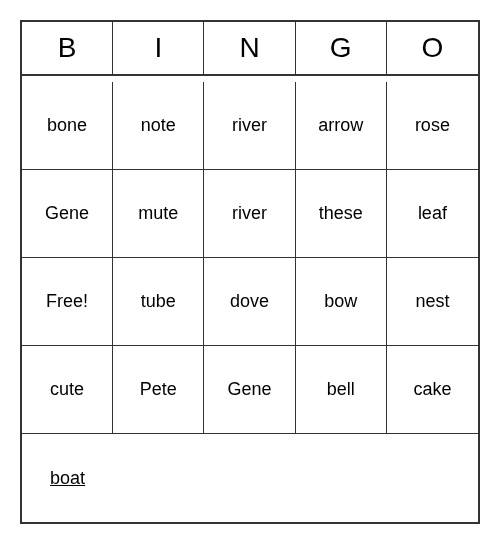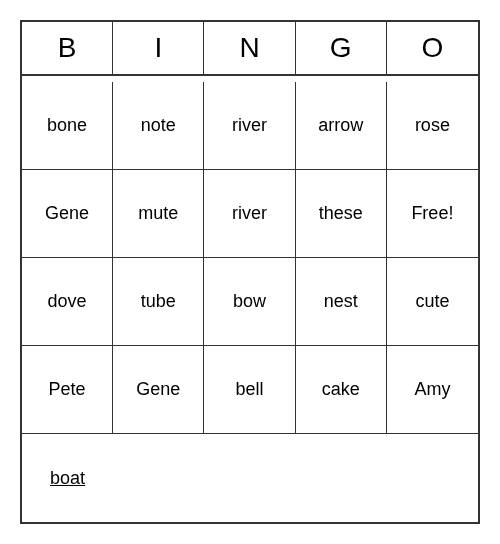--- a/index.html
+++ b/index.html
@@ -86,26 +86,26 @@
 
   <div class="grid-cell">bone</div>
       <div class="grid-cell">note</div>
       <div class="grid-cell">river</div>
       <div class="grid-cell">arrow</div>
       <div class="grid-cell">rose</div>
       <div class="grid-cell">Gene</div>
       <div class="grid-cell">mute</div>
       <div class="grid-cell">river</div>
       <div class="grid-cell">these</div>
+      <div class="grid-cell">leaf</div>
       <div class="grid-cell">Free!</div>
+      <div class="grid-cell">tube</div>
       <div class="grid-cell">dove</div>
-      <div class="grid-cell">tube</div>
       <div class="grid-cell">bow</div>
       <div class="grid-cell">nest</div>
       <div class="grid-cell">cute</div>
       <div class="grid-cell">Pete</div>
       <div class="grid-cell">Gene</div>
       <div class="grid-cell">bell</div>
       <div class="grid-cell">cake</div>
-      <div class="grid-cell">Amy</div>
       <div class="grid-cell">boat</div>
     </div>
 </div>
 
 </body></html>

